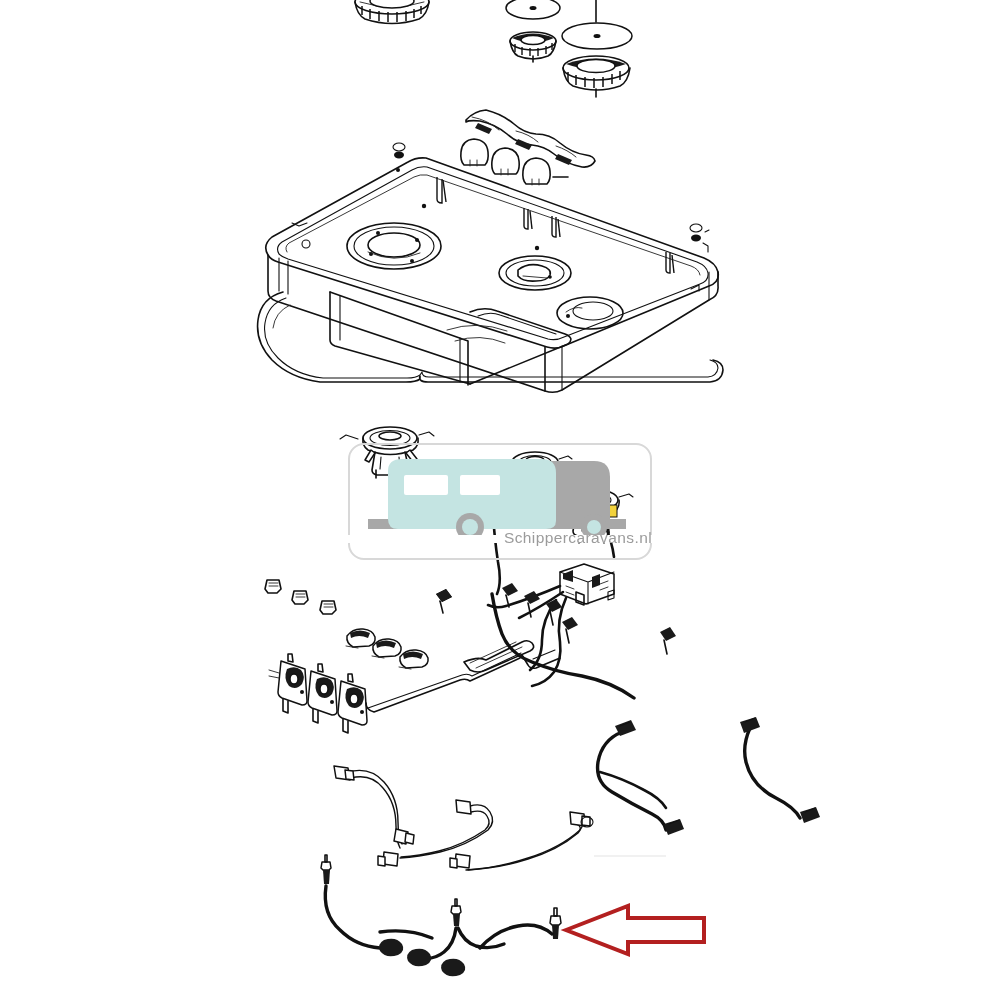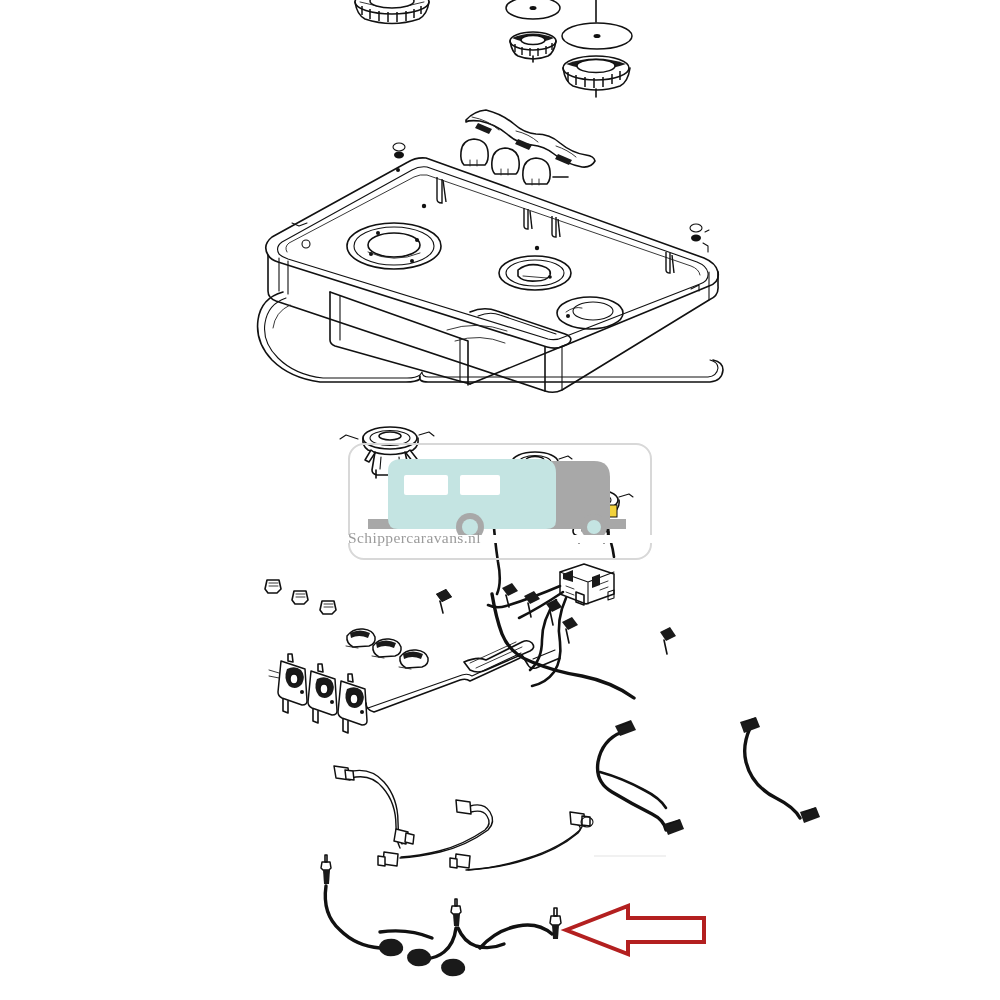--- a/index.html
+++ b/index.html
@@ -98,22 +98,22 @@
     position: absolute;
     left: 0; top: 0;
     width: 304px;
     height: 117px;
   }
   .wm-text {
     position: absolute;
     left: 0;
     top: 86px;
     width: 304px;
-    text-align: left;
-    font-family: Liberation Serif, serif;
+    text-align: right;
+    font-family: Liberation Sans, sans-serif;
     font-size: 15.5px;
     letter-spacing: 0.4px;
     color: #9b9b9b;
     white-space: nowrap;
   }
   #callout-arrow {
     position: absolute;
     left: 560px;
     top: 896px;
     width: 150px;

